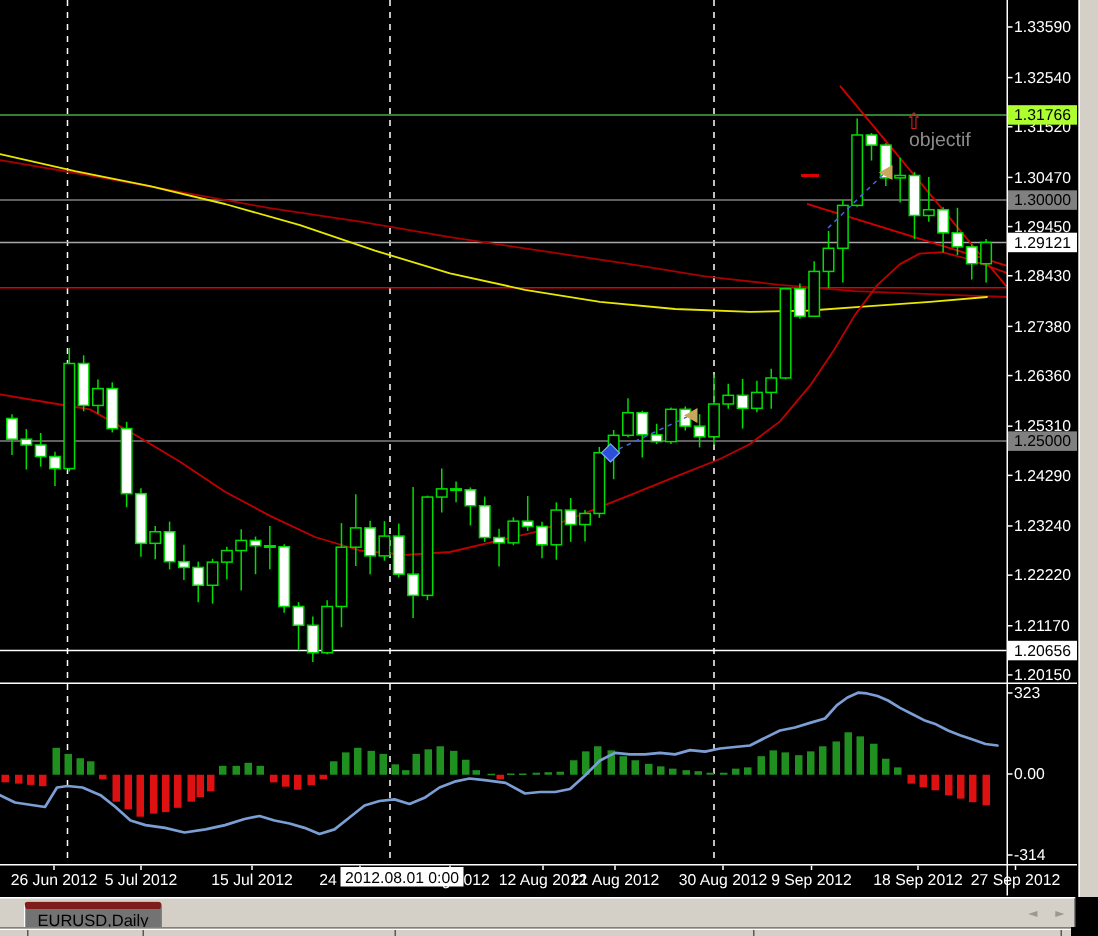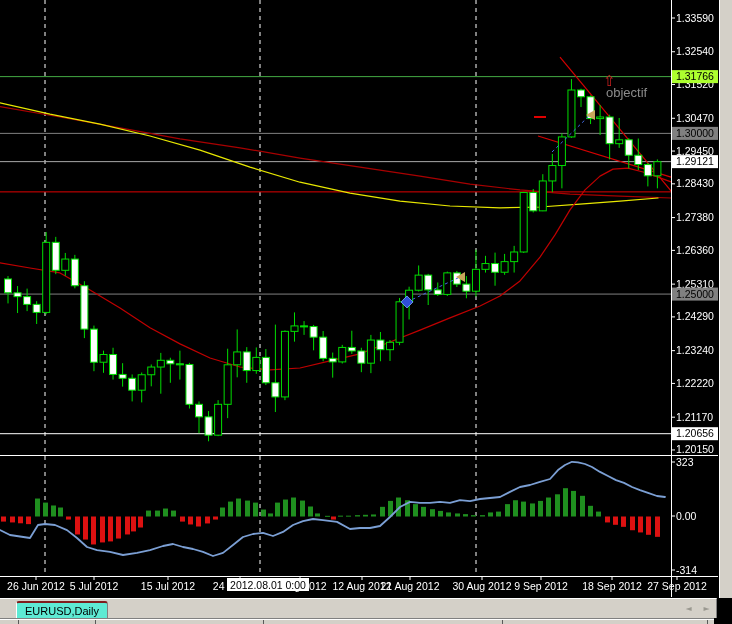--- a/index.html
+++ b/index.html
@@ -3,22 +3,22 @@
 <meta charset="utf-8">
 <style>
   html,body{margin:0;padding:0;background:#000;}
   .stage{position:relative;width:732px;height:624px;background:#000;overflow:hidden;
          font-family:"Liberation Sans",sans-serif;}
   #chart-svg{position:absolute;left:0;top:0;}
   .right-strip{position:absolute;left:719px;top:0;width:13px;height:598px;
                background:#D4D0C8;border-left:1px solid #FFFFFF;box-sizing:border-box;}
   .tabbar{position:absolute;left:0;top:598px;width:717px;height:20px;background:#D4D0C8;
           border-top:1px solid #FFFFFF;border-right:1px solid #808080;box-sizing:border-box;}
-  .tab{position:absolute;left:16px;top:2px;height:18px;min-width:78px;background:#5eead4;
-       border:1px solid #808080;border-bottom:none;border-top:2px solid #7f1d1d;
+  .tab{position:absolute;left:16px;top:2px;height:18px;min-width:78px;background:#737373;
+       border:1px solid #808080;border-bottom:none;border-top:5px solid #7f1d1d;
        border-left:1px solid #FFFFFF;border-radius:3px 3px 0 0;
        font-size:11px;color:#000;padding:2px 8px 0 8px;box-sizing:border-box;}
   .tab-arrow{position:absolute;top:3px;width:15px;height:13px;color:#9A9890;
              font-family:"DejaVu Sans",sans-serif;font-size:8px;line-height:13px;
              text-align:center;}
   .bottomstrip{position:absolute;left:0;top:618px;width:714px;height:6px;background:#D4D0C8;
                border-top:1px solid #808080;box-shadow:inset 0 1px 0 #FFFFFF;}
   .bottomstrip .div{position:absolute;top:1px;width:1px;height:5px;background:#5A5A5A;}
   .corner{position:absolute;left:717px;top:598px;width:15px;height:26px;background:#000;}
   text{font-family:"Liberation Sans",sans-serif;}

